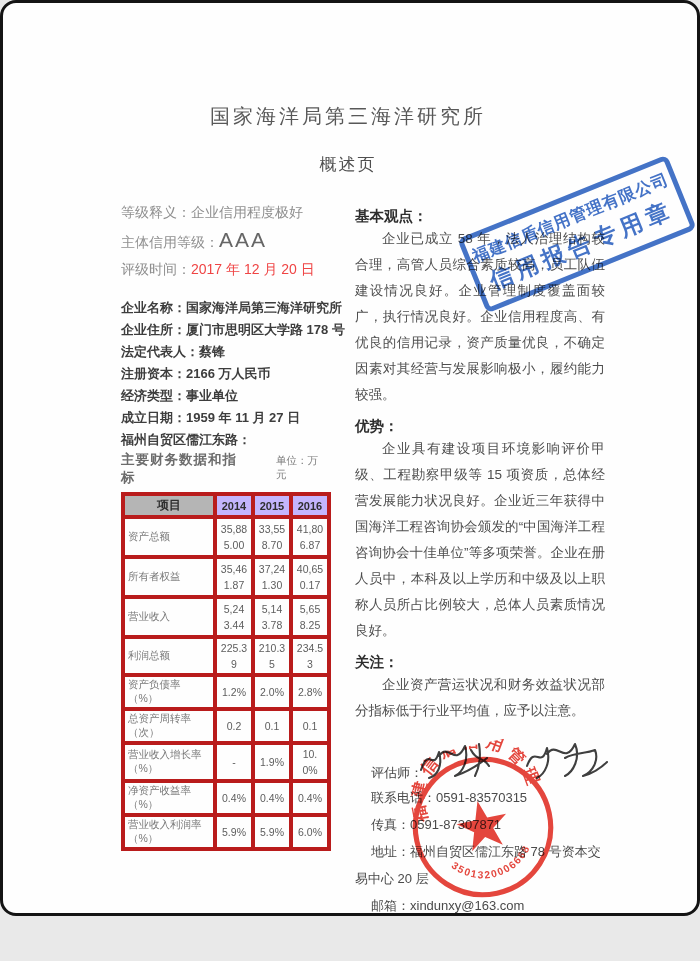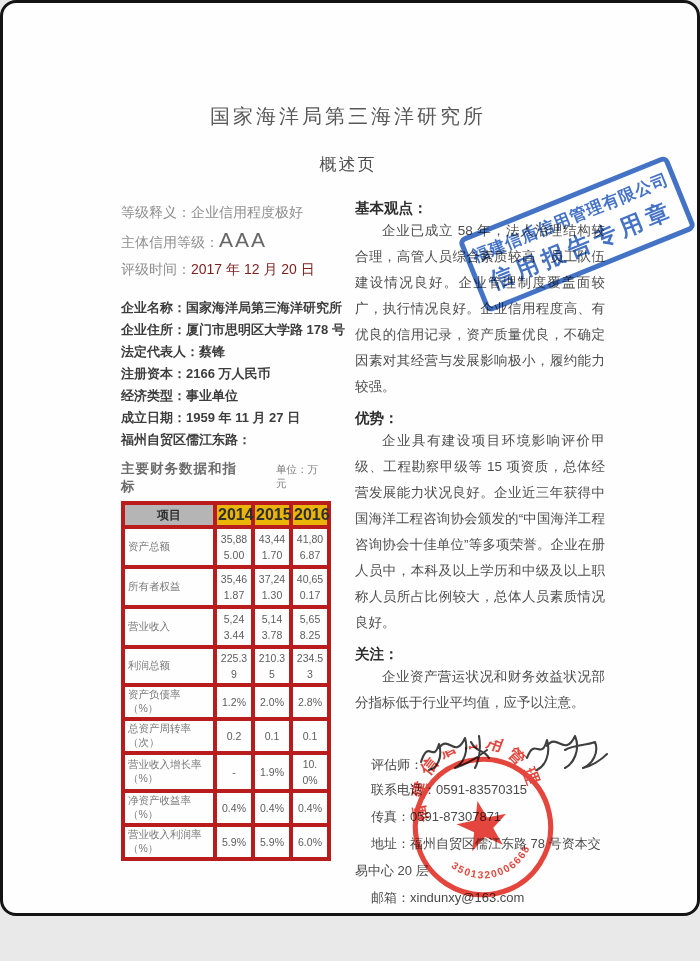--- a/index.html
+++ b/index.html
@@ -10,39 +10,39 @@
   }
   
   .doc-title{position:absolute;top:100px;left:0;width:690px;text-align:center;
     font-size:20px;letter-spacing:3px;color:#585858;}
   .doc-subtitle{position:absolute;top:150px;left:0;width:690px;text-align:center;
     font-size:17px;letter-spacing:2px;color:#4f4f4f;}
   
   .left-col{position:absolute;left:118px;top:196px;width:232px;}
   .rating-line{font-size:14px;color:#8f8f8f;line-height:27px;white-space:nowrap;}
   .rating-line .grade{font-size:21px;color:#666;letter-spacing:2px;}
-  .rating-line .dark{color:#7f1d1d;}
+  .rating-line .dark{color:#ef4444;}
   .company{margin-top:14px;}
   .company .info-line{font-size:13px;font-weight:bold;color:#3d3d3d;line-height:22px;white-space:nowrap;}
-  .fin-title-row{margin-top:9px;display:flex;justify-content:space-between;align-items:baseline;width:206px;gap:28px;}
+  .fin-title-row{display:flex;justify-content:space-between;align-items:baseline;width:206px;gap:28px;}
   .fin-title{font-size:13.5px;font-weight:600;color:#6c6c6c;letter-spacing:1px;}
   .fin-unit{font-size:10.5px;color:#7b7b7b;}
   table.fin{border-collapse:collapse;margin-top:5px;table-layout:fixed;width:206px;}
   table.fin th,table.fin td{border:4px solid #b91c1c;box-sizing:border-box;}
   th.h-item{background:#b5b5b5;color:#2e2e2e;font-size:12px;height:22px;}
-  th.h-year{background:#eab308;color:#2e2e2e;font-size:16px;margin-left:45px;}
+  th.h-year{background:#c4b5fd;color:#2e2e2e;font-size:11px;margin-left:45px;}
   td.r-label{font-size:10.5px;color:#787878;padding:1px 3px;text-align:left;}
   td.r-num{font-size:10.5px;color:#5d5d5d;text-align:center;padding:1px 3px;
     word-break:break-all;line-height:16px;}
   tr.tall td{height:40px;}
   tr.short td{height:19px;}
   
   .right-col{position:absolute;left:352px;top:196px;width:250px;}
   .sec-head{font-size:14.5px;font-weight:bold;color:#2e2e2e;margin:9px 0 0;}
-  .sec-head.first{margin-top:0;font-family:Liberation Mono, monospace;}
+  .sec-head.first{margin-top:8px;font-family:Liberation Mono, monospace;}
   .sec-body{font-size:13.5px;color:#4e4e4e;line-height:26px;text-align:justify;
     text-indent:2em;margin:0;}
   .assessor-row{position:relative;height:48px;margin-top:12px;}
   .assessor-label{position:absolute;left:16px;bottom:2px;font-size:13px;color:#454545;}
   .signatures{position:absolute;left:60px;top:-4px;}
   .contact-line{font-size:13px;color:#4a4a4a;line-height:27px;margin:0;text-indent:16px;}
   .agency-line{font-size:13px;font-weight:bold;color:#333;line-height:27px;margin:0;text-indent:0;white-space:nowrap;}
   .seal-note{font-size:13px;color:#4a4a4a;line-height:27px;margin:0;text-indent:100px;}
   
   .stamp-blue{
@@ -103,21 +103,21 @@
       <tbody>
           <tr>
         <th class="h-item">项目</th>
         <th class="h-year">2014</th>
         <th class="h-year">2015</th>
         <th class="h-year">2016</th>
       </tr>
       <tr class="tall">
         <td class="r-label">资产总额</td>
         <td class="r-num">35,885.00</td>
-        <td class="r-num">43,441.70</td>
+        <td class="r-num">33,558.70</td>
         <td class="r-num">41,806.87</td>
       </tr>
       <tr class="tall">
         <td class="r-label">所有者权益</td>
         <td class="r-num">35,461.87</td>
         <td class="r-num">37,241.30</td>
         <td class="r-num">40,650.17</td>
       </tr>
       <tr class="tall">
         <td class="r-label">营业收入</td>

